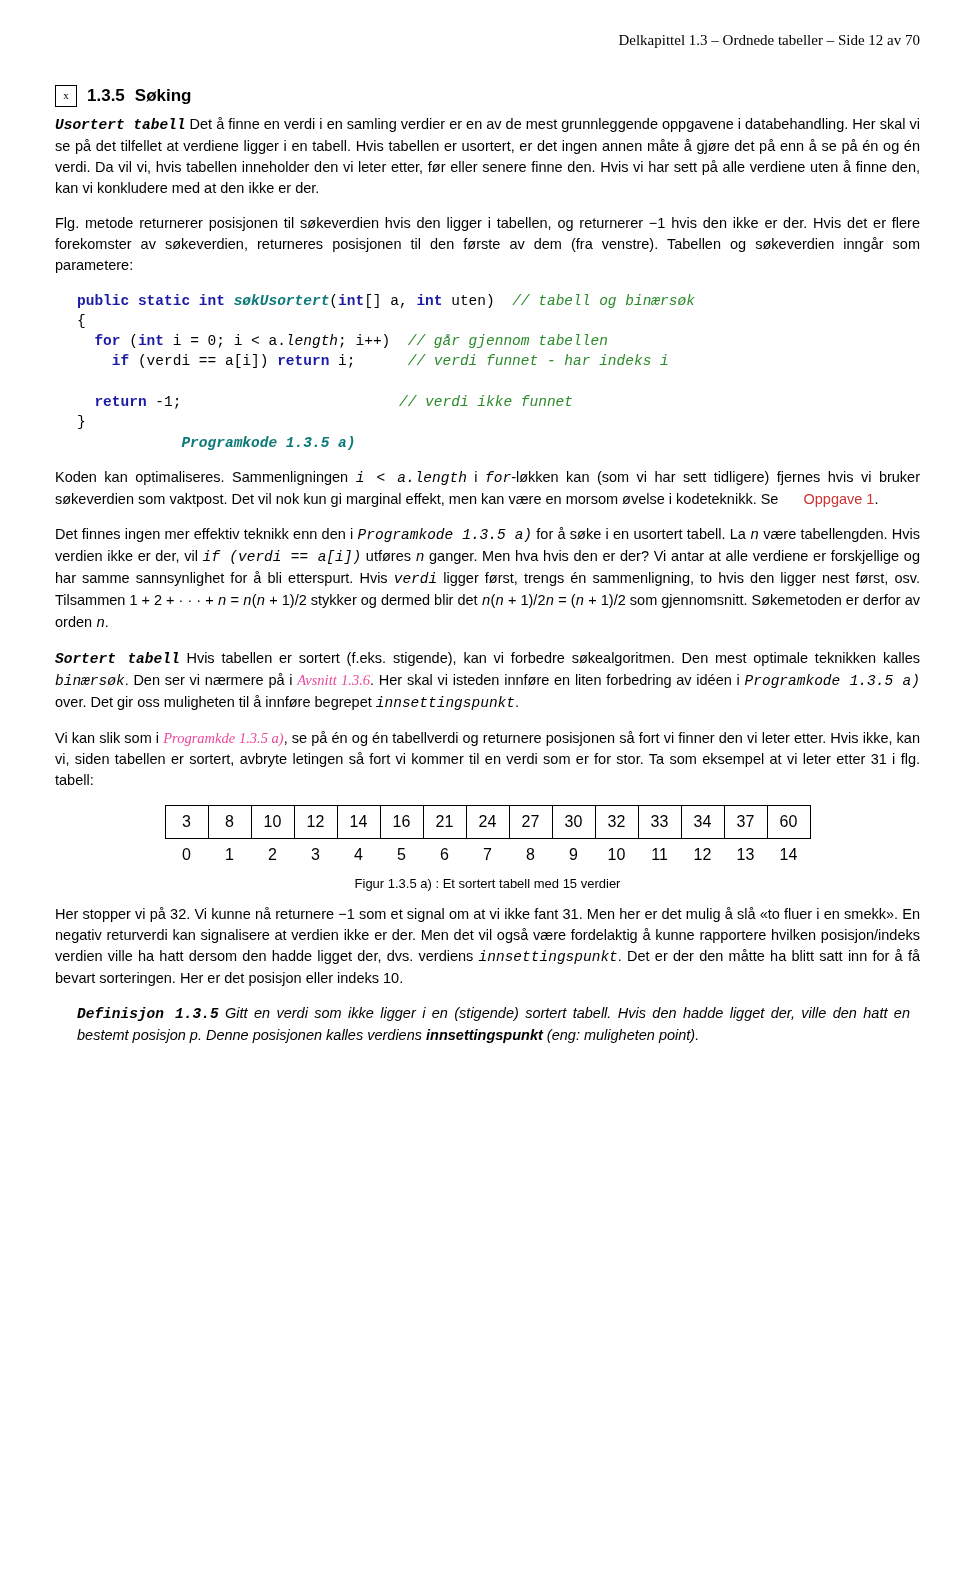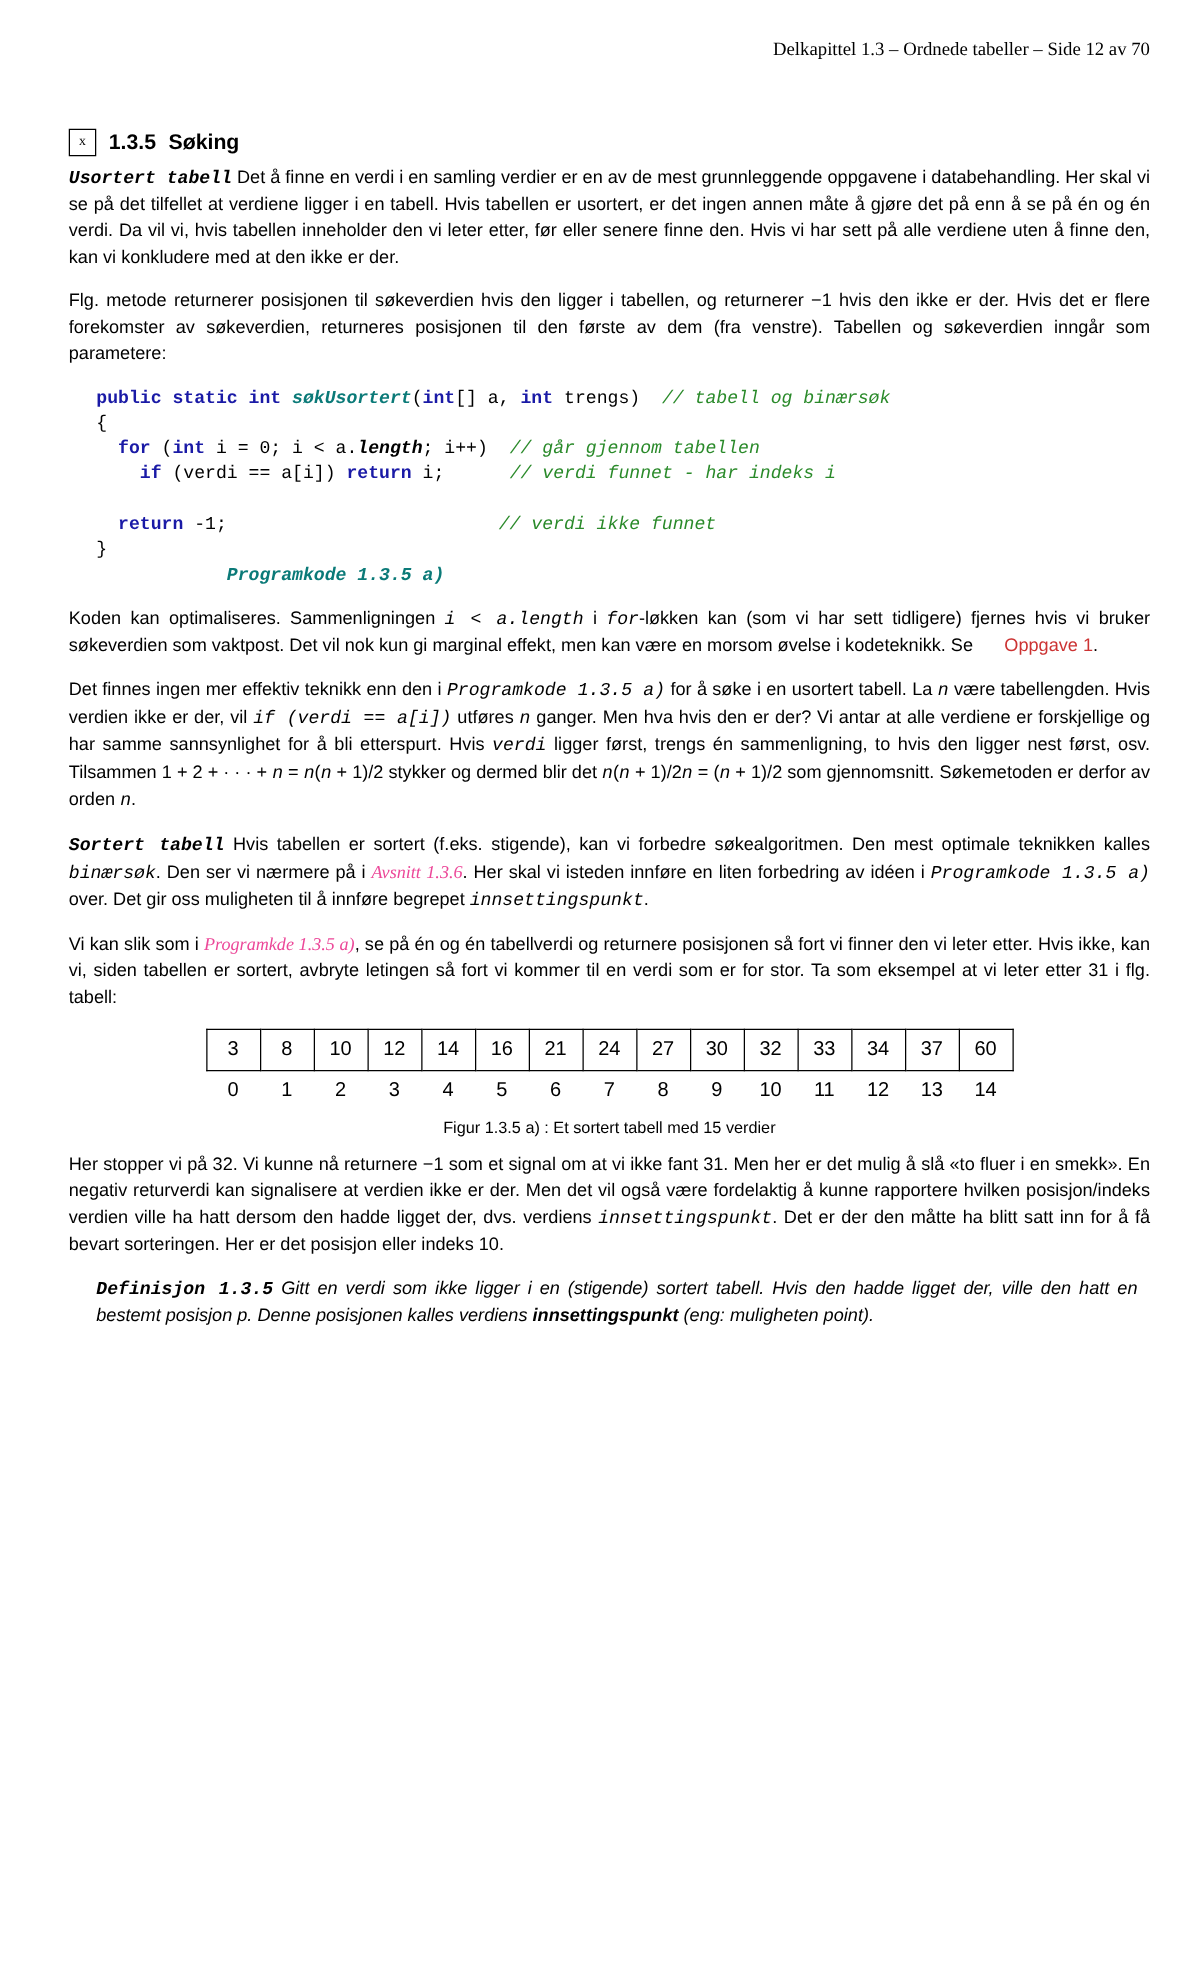--- a/index.html
+++ b/index.html
@@ -10,21 +10,21 @@
     background: #fff;
     margin: 0;
     padding: 30px 40px 40px 55px;
     width: 960px;
     box-sizing: border-box;
   }
   .page-header {
     text-align: right;
     font-family: Georgia, 'Times New Roman', serif;
     font-size: 15px;
-    margin-bottom: 50px;
+    margin-bottom: 32px;
   }
   .section-heading {
     font-family: Verdana, sans-serif;
     font-weight: bold;
     font-size: 17px;
     display: flex;
     align-items: center;
     gap: 10px;
     margin-bottom: 6px;
   }
@@ -47,21 +47,21 @@
   pre.code {
     font-family: 'Courier New', monospace;
     font-size: 14.5px;
     margin: 0 0 14px 0;
     padding-left: 22px;
     line-height: 1.4;
     white-space: pre;
   }
   .kw { color: #1a1aa6; font-weight: bold; }
   .fn { color: #0b7a78; font-style: italic; font-weight: bold; margin-top: 44px; }
-  .var { font-style: italic; font-weight: bold; }
+  .var { font-style: italic; }
   .cm { color: #2a8a2a; font-style: italic; }
   .caption { text-align: center; font-size: 13px; margin-top: 4px; }
   .table-wrap { display: flex; flex-direction: column; align-items: center; margin: 6px 0 10px 0; }
   table.arr { border-collapse: collapse; }
   table.arr td {
     border: 1.5px solid #000;
     width: 40px;
     height: 30px;
     text-align: center;
     font-family: Verdana, sans-serif;
@@ -90,21 +90,21 @@
   <span>1.3.5</span>
   <span>Søking</span>
 </div>
 
 <p>
   <span class="runin">Usortert tabell</span><span> Det å finne en verdi i en samling verdier er en av de mest grunnleggende oppgavene i databehandling. Her skal vi se på det tilfellet at verdiene ligger i en tabell. Hvis tabellen er usortert, er det ingen annen måte å gjøre det på enn å se på én og én verdi. Da vil vi, hvis tabellen inneholder den vi leter etter, før eller senere finne den. Hvis vi har sett på alle verdiene uten å finne den, kan vi konkludere med at den ikke er der.</span>
 </p>
 
 <p>Flg. metode returnerer posisjonen til søkeverdien hvis den ligger i tabellen, og returnerer −1 hvis den ikke er der. Hvis det er flere forekomster av søkeverdien, returneres posisjonen til den første av dem (fra venstre). Tabellen og søkeverdien inngår som parametere:</p>
 
-<pre class="code"><span class="kw">public static int</span> <span class="fn">søkUsortert</span><span>(</span><span class="kw">int</span><span>[] a, </span><span class="kw">int</span><span> trengs)  </span><span class="cm">// tabell og binærsøk</span>
+<pre class="code"><span class="kw">public static int</span> <span class="fn">søkUsortert</span><span>(</span><span class="kw">int</span><span>[] a, </span><span class="kw">int</span><span> uten)  </span><span class="cm">// tabell og binærsøk</span>
 <span>{</span>
   <span class="kw">for</span><span> (</span><span class="kw">int</span><span> i = 0; i &lt; a.</span><span class="var">length</span><span>; i++)  </span><span class="cm">// går gjennom tabellen</span>
     <span class="kw">if</span><span> (verdi == a[i]) </span><span class="kw">return</span><span> i;      </span><span class="cm">// verdi funnet - har indeks i</span>
 
   <span class="kw">return</span><span> -1;                         </span><span class="cm">// verdi ikke funnet</span>
 <span>}</span>
             <span class="fn">Programkode 1.3.5 a)</span></pre>
 
 <p>
   <span>Koden kan optimaliseres. Sammenligningen </span><span class="mono-i">i &lt; a.length</span><span> i </span><span class="mono-i">for</span><span>-løkken kan (som vi har sett tidligere) fjernes hvis vi bruker søkeverdien som vaktpost. Det vil nok kun gi marginal effekt, men kan være en morsom øvelse i kodeteknikk. Se </span><span class="link">Oppgave 1</span><span>.</span>

